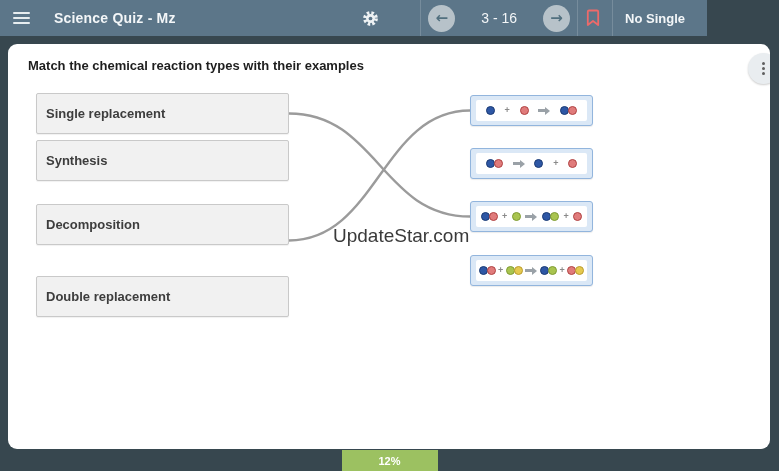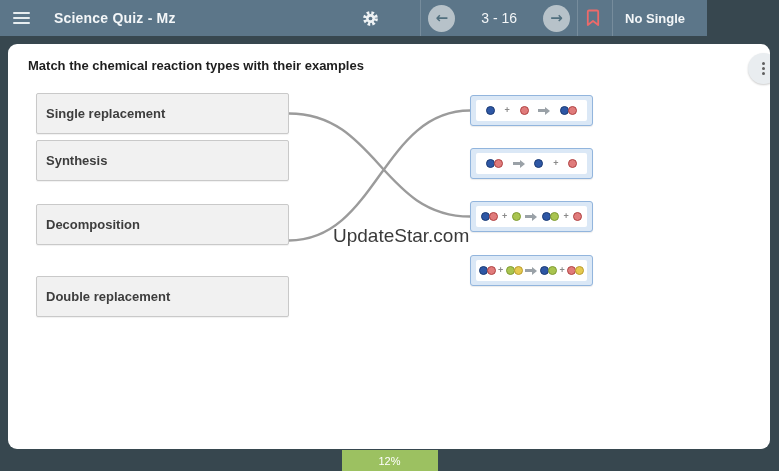--- a/index.html
+++ b/index.html
@@ -63,21 +63,21 @@
   .kebab { position:absolute; left:748px; top:53px; width:31px; height:31px; border-radius:50%;
            background:#e9edf0; z-index:5; display:flex; flex-direction:column; gap:2px;
            align-items:center; justify-content:center; cursor:pointer;
            box-shadow:0 1px 2px rgba(0,0,0,0.2); }
   .kebab i { width:3px; height:3px; border-radius:50%; background:#5f5f5f; display:block; }
 
   
   footer { position:absolute; left:0; bottom:0; width:779px; height:21px; background:#37474f;
            display:flex; align-items:center; justify-content:center; z-index:10; }
   .progress-chip { width:96px; height:21px; background:#9cc161; color:#ffffff;
-                   font-size:11px; font-weight:normal; display:flex; align-items:center;
+                   font-size:11px; font-weight:bold; display:flex; align-items:center;
                    justify-content:center; }
 </style>
 </head>
 <body>
 
 <div id="app">
 
   <header>
     <div class="hamburger">
       <span></span>

